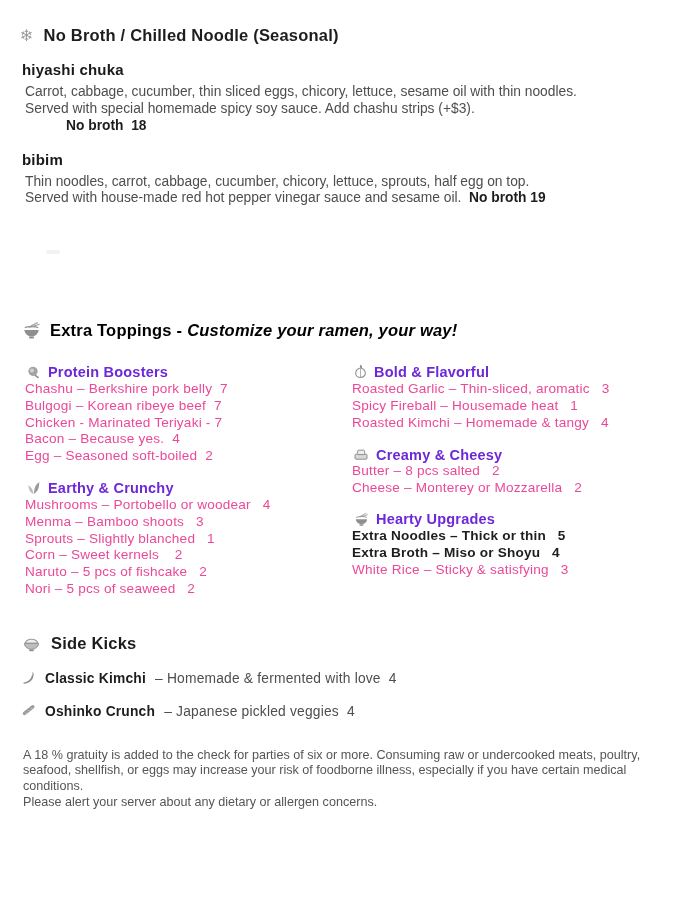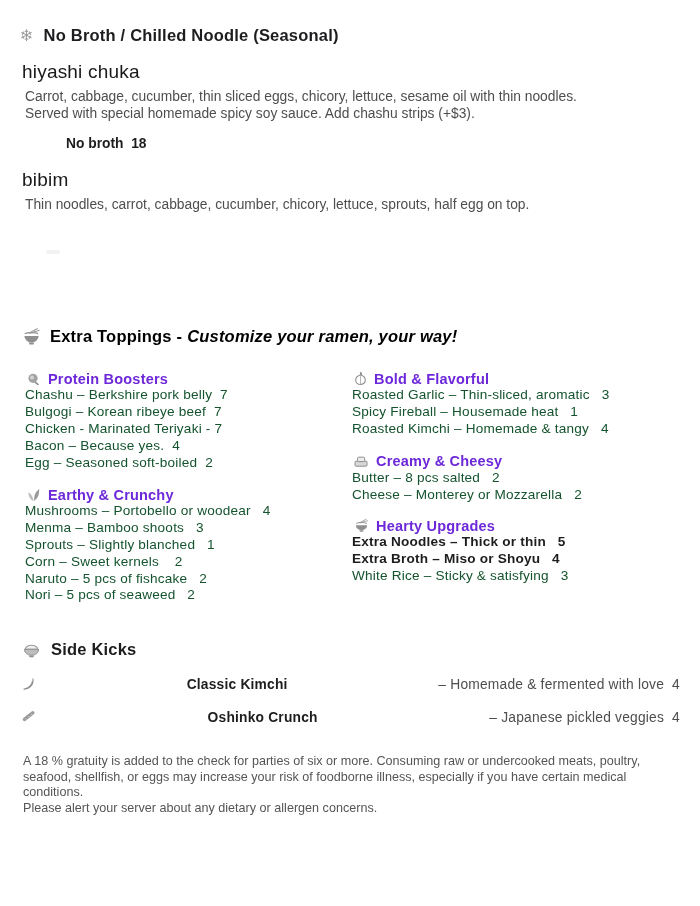--- a/index.html
+++ b/index.html
@@ -7,48 +7,48 @@
   body { font-family:"Liberation Sans","DejaVu Sans",sans-serif; color:#4e4e4e; position:relative; }
   .page { padding:26px 20px 0 20px; position:relative; width:700px; height:906px; }
 
   
   .sec-header { display:flex; align-items:center; gap:10px; font-weight:bold; color:#1d1d1f; }
   .sec-header.lg { font-size:16.5px; letter-spacing:.2px; }
   .snow-glyph { font-size:16px; color:#9a9a9a; line-height:1; }
   .icon { display:inline-flex; align-items:center; justify-content:center; flex:0 0 auto; }
 
   
-  .dish-name { font-size:19px; font-weight:normal; color:#19191b; letter-spacing:.2px; margin:16px 0 6px 2px; }
+  .dish-name { font-size:15px; font-weight:bold; color:#19191b; letter-spacing:.2px; margin:16px 0 6px 2px; }
   .dish-desc { margin-left:5px; font-size:13.8px; line-height:16.6px; color:#4e4e4e; }
   .dline { display:block; white-space:pre-wrap; }
-  .price-line { font-weight:bold; color:#1d1d1f; margin-top:14px;padding-left:41px; }
+  .price-line { font-weight:bold; color:#1d1d1f; margin-top:1px;padding-left:41px; }
   .inline-price { font-weight:bold; color:#1d1d1f; white-space:pre-wrap; }
 
   .artifact { position:absolute; left:46px; top:250px; width:14px; height:4px;
               background:rgba(0,0,0,.05); border-radius:2px; }
 
   
   .toppings-header { display:flex; align-items:center; gap:9px; margin:114px 0 0 2px;
                      font-size:16.5px; font-weight:bold; color:#000000; letter-spacing:.2px; }
   .tagline { font-style:italic; }
   .cols { display:flex; margin-top:24px; }
   .col { width:334px; }
   .col.left { margin-left:5px; }
   .col.right { margin-left:-1px; }
   .group-header { display:flex; align-items:center; gap:7px; font-size:14.5px; font-weight:bold;
                   color:#6d28d9; letter-spacing:.2px; height:17px; margin-left:2px; }
-  .item-line { font-size:13.6px; line-height:16.8px; letter-spacing:.2px; color:#14532d; white-space:pre-wrap; }
+  .item-line { font-size:13.6px; line-height:16.8px; letter-spacing:.2px; color:#ec4899; white-space:pre-wrap; }
   .bold-item { font-weight:bold; color:#1d1d1f; }
   .gap15 { margin-top:15px; } .gap14 { margin-top:14px; }
 
   
   .sides-header { display:flex; align-items:center; gap:10px; margin:36px 0 0 2px;
                   font-size:16.5px; font-weight:bold; color:#1d1d1f; letter-spacing:.2px; }
   .side-row { display:flex; align-items:center; gap:9px; margin:18px 0 0 1px;
-              font-size:13.8px; letter-spacing:.2px; color:#4e4e4e;justify-content:space-between; }
+              font-size:13.8px; letter-spacing:.2px; color:#4e4e4e; }
   .side-name { font-weight:bold; color:#1d1d1f; white-space:pre-wrap; }
   .side-desc { white-space:pre-wrap; }
 
   
   .footer { margin-top:29px; margin-left:3px; font-size:12.6px; line-height:15.6px; color:#555; }
   .f-line { display:block; white-space:pre-wrap; }
 </style>
 </head>
 <body>
 
@@ -65,20 +65,21 @@
       <span class="dline">Carrot, cabbage, cucumber, thin sliced eggs, chicory, lettuce, sesame oil with thin noodles.</span>
       <span class="dline">Served with special homemade spicy soy sauce. Add chashu strips (+$3).</span>
       <span class="dline price-line">No broth  18</span>
     </div>
   </div>
 
   <div>
     <div class="dish-name">bibim</div>
     <div class="dish-desc">
       <span class="dline">Thin noodles, carrot, cabbage, cucumber, chicory, lettuce, sprouts, half egg on top.</span>
+      <span class="dline"><span>Served with house-made red hot pepper vinegar sauce and sesame oil.  </span><span class="inline-price">No broth 19</span></span>
     </div>
   </div>
 
   <div class="artifact"></div>
 
   <div class="toppings-header">
     <span class="icon">
       <svg width="19" height="19" viewBox="0 0 20 20">
           <path d="M2.5 9.5h15a7.5 6.8 0 0 1-15 0z" fill="#8f8f8f"></path>
           <path d="M3 7.2c2.2-1.6 11.8-1.6 14 0" stroke="#8f8f8f" fill="none" stroke-width="1.3"></path>

